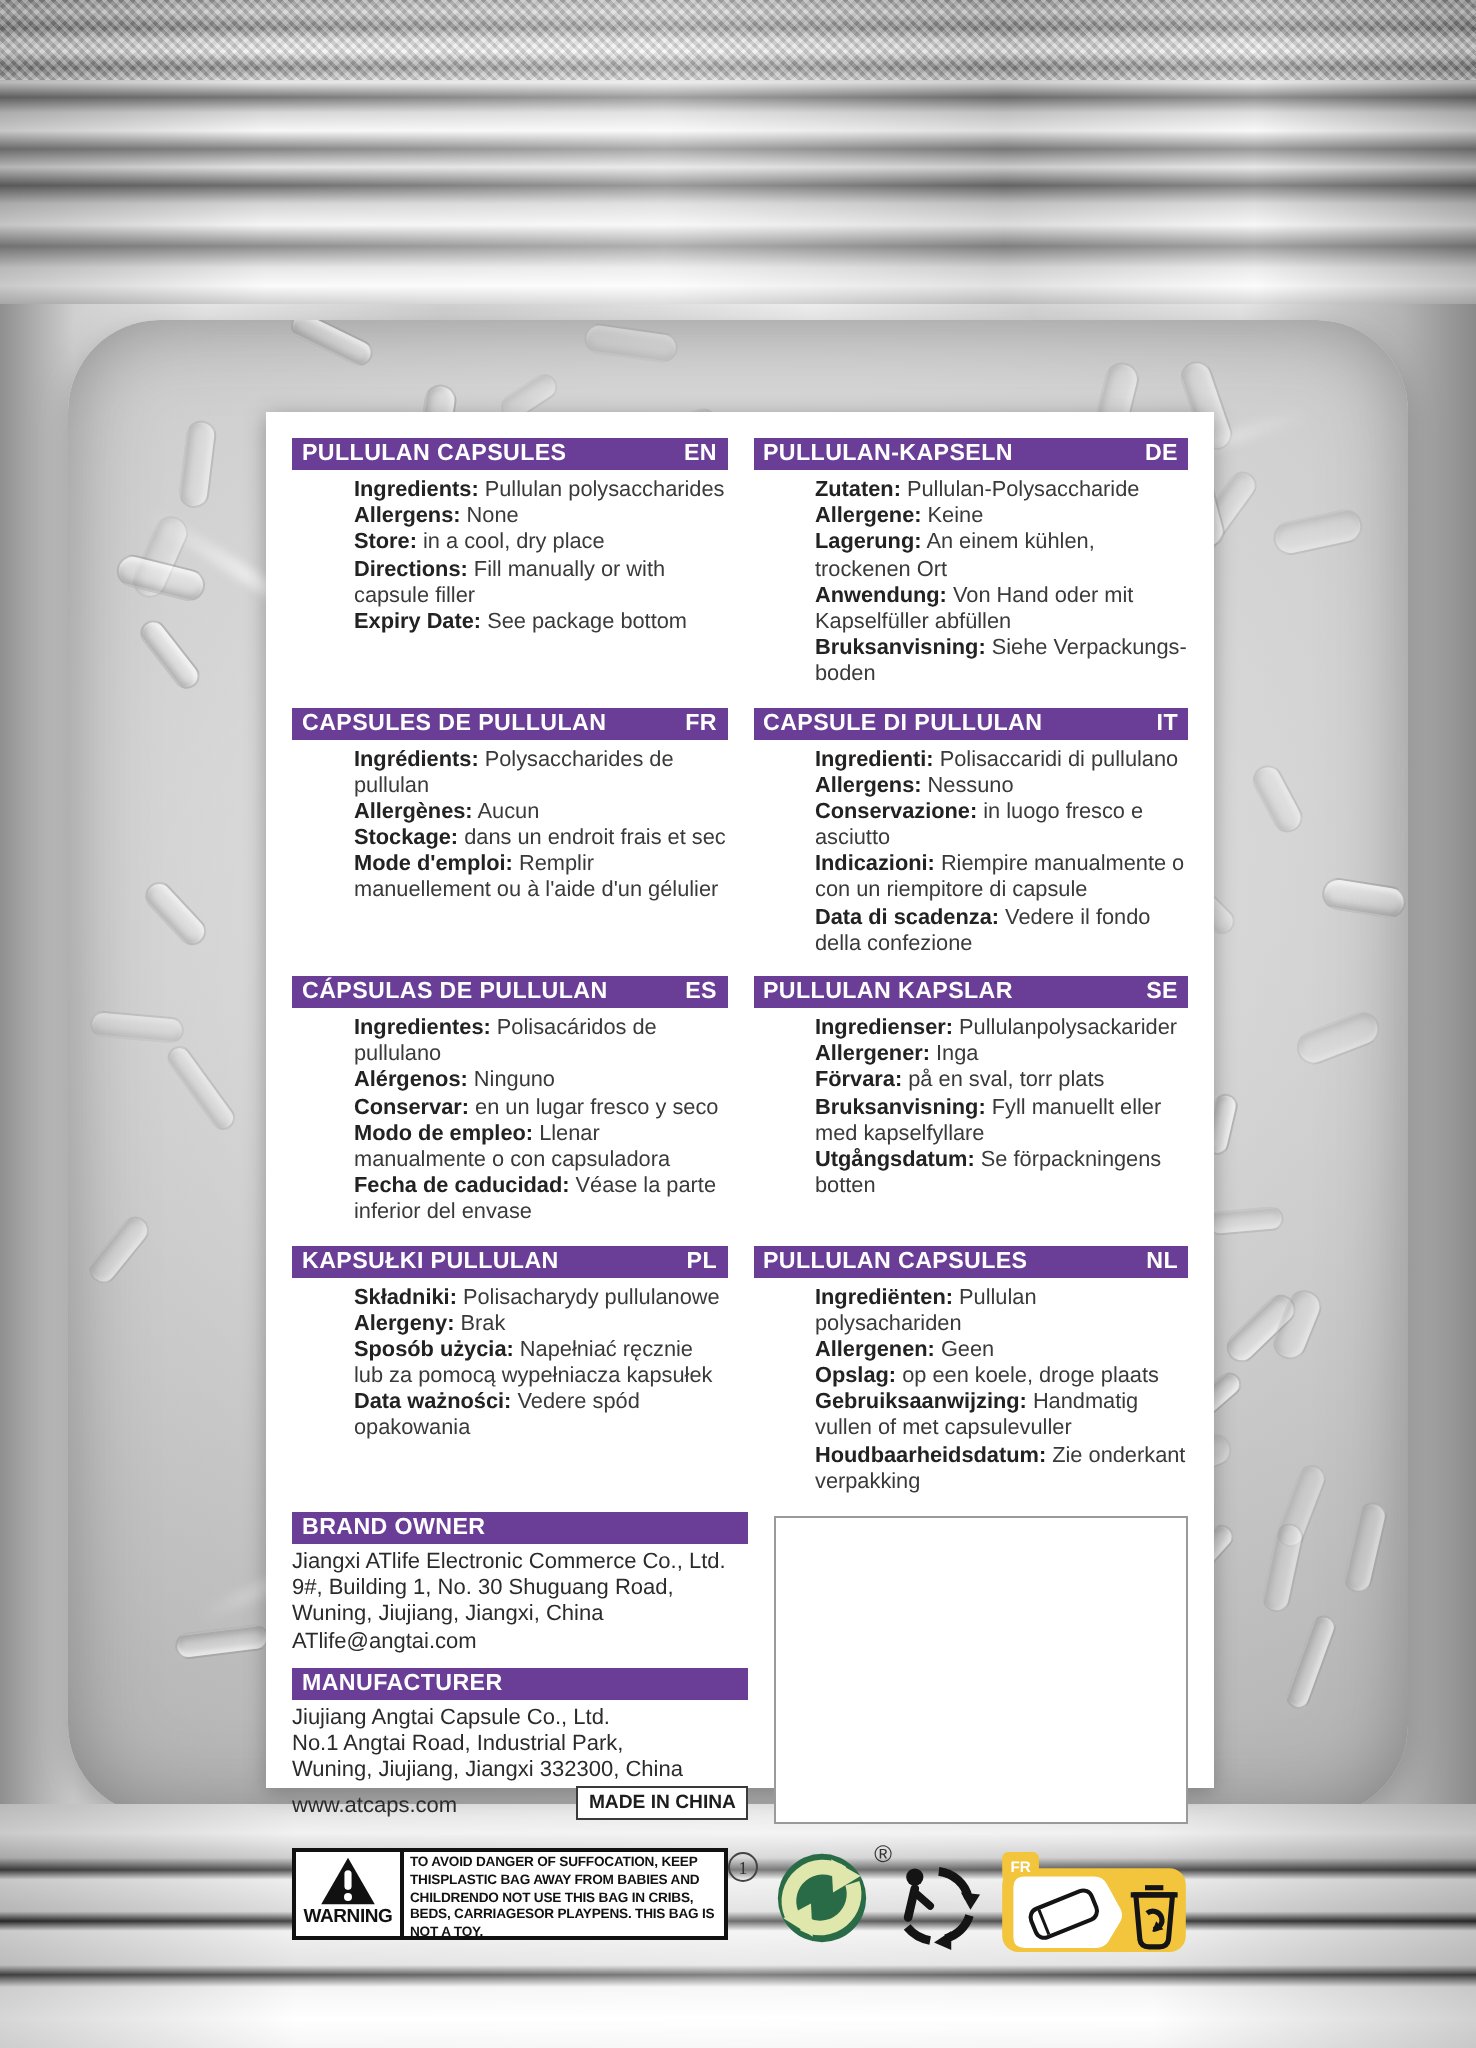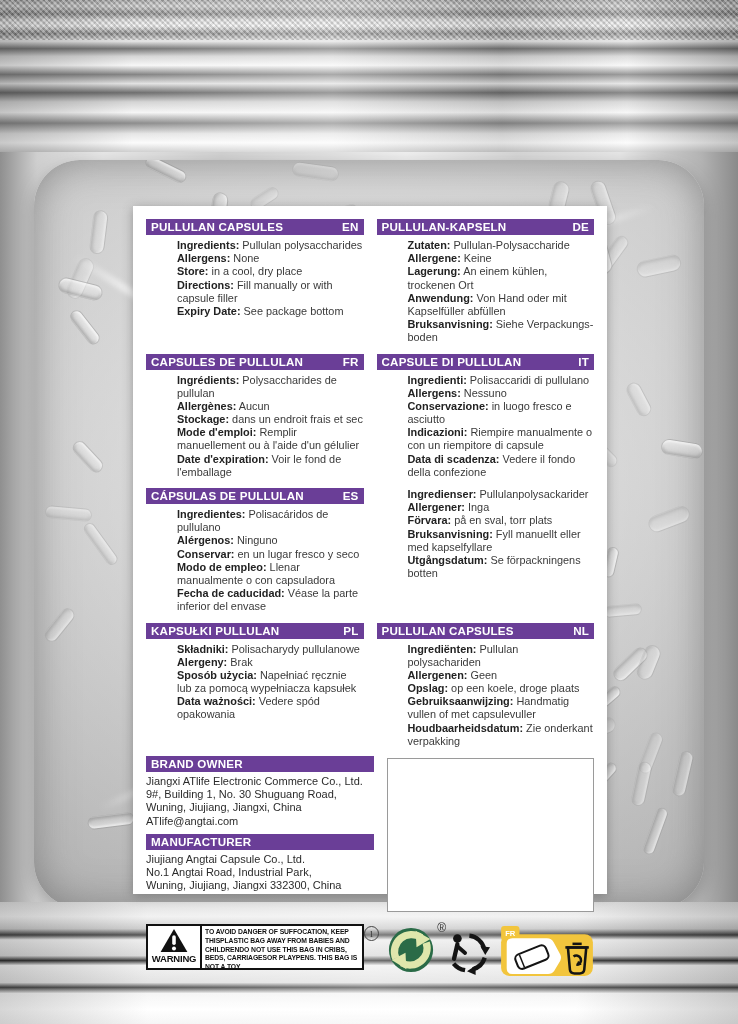--- a/index.html
+++ b/index.html
@@ -222,21 +222,20 @@
         </section>
         <section class="lang-section">
           <div class="sec-header">
             <span class="sec-title">CAPSULES DE PULLULAN</span>
             <span class="sec-code">FR</span>
           </div>
           <div class="line"><span class="key">Ingrédients:</span> <span class="val">Polysaccharides de pullulan</span></div>
           <div class="line"><span class="key">Allergènes:</span> <span class="val">Aucun</span></div>
           <div class="line"><span class="key">Stockage:</span> <span class="val">dans un endroit frais et sec</span></div>
           <div class="line"><span class="key">Mode d'emploi:</span> <span class="val">Remplir manuellement ou à l'aide d'un gélulier</span></div>
-          <div class="line"><span class="key">Date d'expiration:</span> <span class="val">Voir le fond de l'emballage</span></div>
         </section>
         <section class="lang-section">
           <div class="sec-header">
             <span class="sec-title">CAPSULE DI PULLULAN</span>
             <span class="sec-code">IT</span>
           </div>
           <div class="line"><span class="key">Ingredienti:</span> <span class="val">Polisaccaridi di pullulano</span></div>
           <div class="line"><span class="key">Allergens:</span> <span class="val">Nessuno</span></div>
           <div class="line"><span class="key">Conservazione:</span> <span class="val">in luogo fresco e asciutto</span></div>
           <div class="line"><span class="key">Indicazioni:</span> <span class="val">Riempire manualmente o con un riempitore di capsule</span></div>
@@ -247,20 +246,24 @@
             <span class="sec-title">CÁPSULAS DE PULLULAN</span>
             <span class="sec-code">ES</span>
           </div>
           <div class="line"><span class="key">Ingredientes:</span> <span class="val">Polisacáridos de pullulano</span></div>
           <div class="line"><span class="key">Alérgenos:</span> <span class="val">Ninguno</span></div>
           <div class="line"><span class="key">Conservar:</span> <span class="val">en un lugar fresco y seco</span></div>
           <div class="line"><span class="key">Modo de empleo:</span> <span class="val">Llenar manualmente o con capsuladora</span></div>
           <div class="line"><span class="key">Fecha de caducidad:</span> <span class="val">Véase la parte inferior del envase</span></div>
         </section>
         <section class="lang-section">
+          <div class="sec-header">
+            <span class="sec-title">PULLULAN KAPSLAR</span>
+            <span class="sec-code">SE</span>
+          </div>
           <div class="line"><span class="key">Ingredienser:</span> <span class="val">Pullulanpolysackarider</span></div>
           <div class="line"><span class="key">Allergener:</span> <span class="val">Inga</span></div>
           <div class="line"><span class="key">Förvara:</span> <span class="val">på en sval, torr plats</span></div>
           <div class="line"><span class="key">Bruksanvisning:</span> <span class="val">Fyll manuellt eller med kapselfyllare</span></div>
           <div class="line"><span class="key">Utgångsdatum:</span> <span class="val">Se förpackningens botten</span></div>
         </section>
         <section class="lang-section">
           <div class="sec-header">
             <span class="sec-title">KAPSUŁKI PULLULAN</span>
             <span class="sec-code">PL</span>
@@ -294,20 +297,24 @@
               <div class="info-line">ATlife@angtai.com</div>
             </div>
         </div>
         <div class="manu-block">
           <div class="info-header">MANUFACTURER</div>
           <div>
               <div class="info-line">Jiujiang Angtai Capsule Co., Ltd.</div>
               <div class="info-line">No.1 Angtai Road, Industrial Park,</div>
               <div class="info-line">Wuning, Jiujiang, Jiangxi 332300, China</div>
             </div>
+          <div class="manu-footer">
+            <span class="info-line">www.atcaps.com</span>
+            <span class="badge">MADE IN CHINA</span>
+          </div>
         </div>
       </div>
       <div class="stamp-box"></div>
     </div>
 
     <div class="footer-row">
       <div class="warning-box">
         <div class="warn-left">
           <svg width="30" height="25" viewBox="0 0 64 56">
             <path d="M32 2 L62 54 H2 Z" fill="#111"></path>

